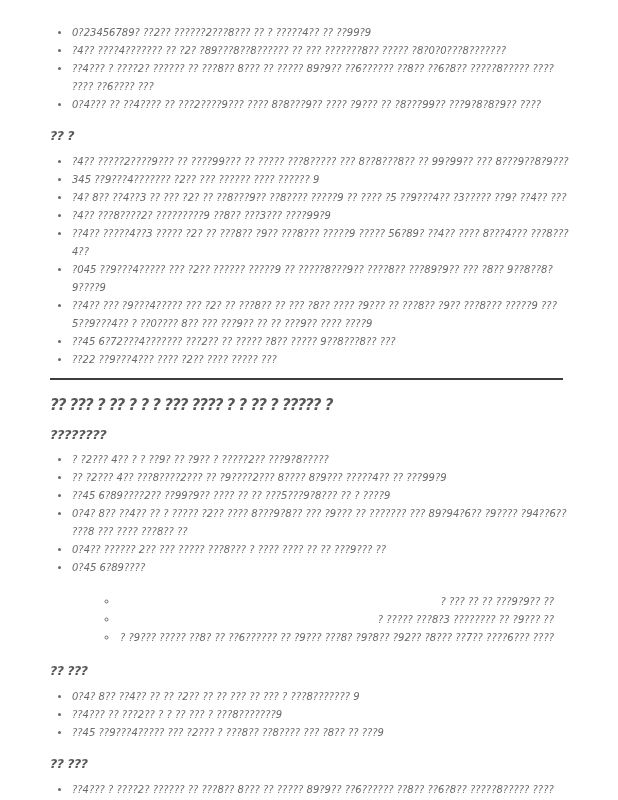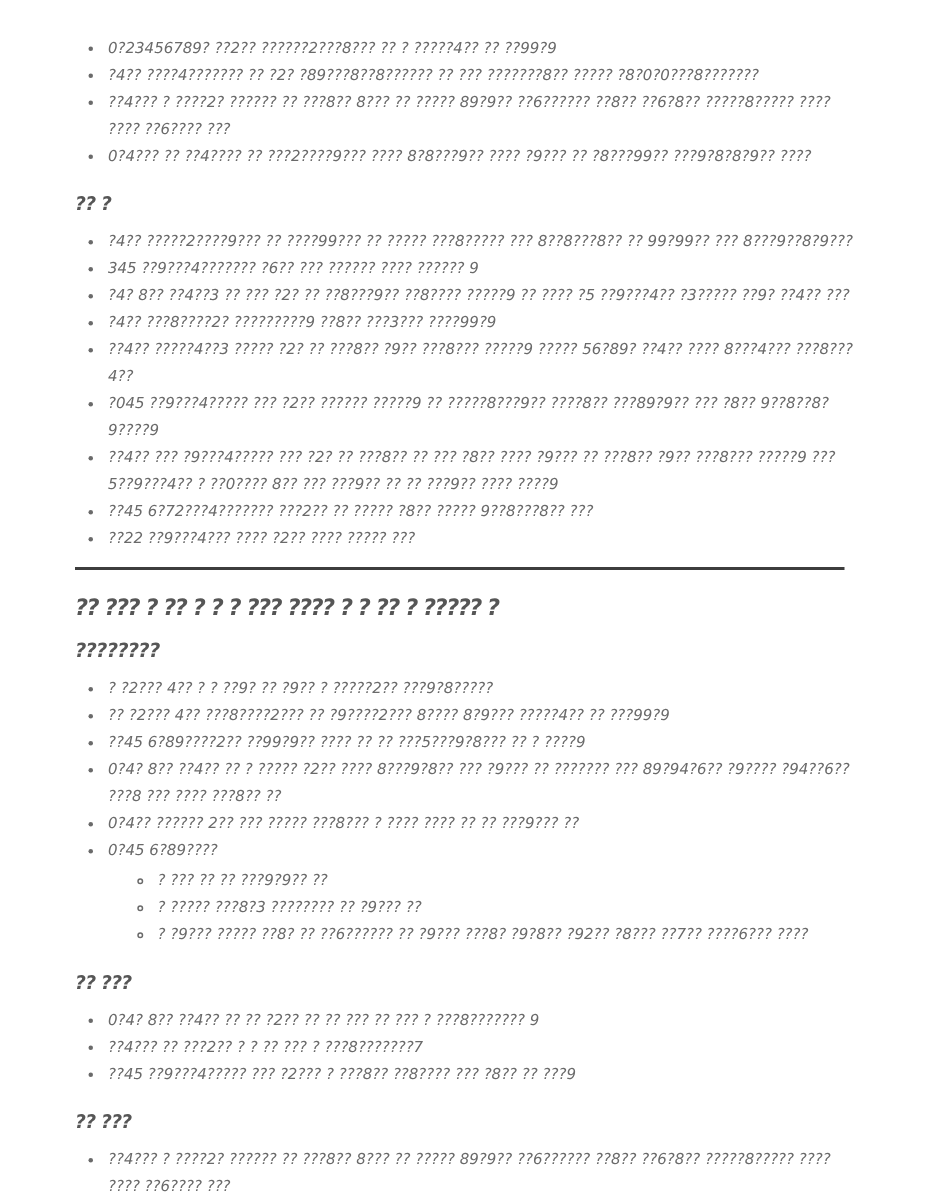--- a/index.html
+++ b/index.html
@@ -10,21 +10,21 @@
     padding:24px 48px 0 50px;
     font-family:"DejaVu Sans", sans-serif;
     font-style:italic;
     font-size:10px;
     line-height:18px;
     color:#6a6a6a;
     letter-spacing:0;
   }
   ul { margin:0; padding:0 0 0 21px; list-style-type:disc; }
   li { margin:0; padding-left:1px; }
-  ul.nested { margin:2px; padding:0 0 0 30px; list-style-type:circle; }
+  ul.nested { margin:16px; padding:0 0 0 30px; list-style-type:circle;text-align:right; }
   h1.title {
     font-size:15px; line-height:18px; font-weight:600;
     color:#565656; letter-spacing:-1px;
     margin:16px 0 0 0; font-style:italic;
   }
   h2.subhead {
     font-size:13px; line-height:16px; font-weight:600;
     color:#565656; letter-spacing:-0.5px;
     margin:13px 0 8px 0; font-style:italic;
   }
@@ -47,21 +47,21 @@
     <li>0?23456789? ??2?? ??????2???8??? ?? ? ?????4?? ?? ??99?9</li>
     <li>?4?? ????4??????? ?? ?2? ?89???8??8?????? ?? ??? ???????8?? ????? ?8?0?0???8???????</li>
     <li>??4??? ? ????2? ?????? ?? ???8?? 8??? ?? ????? 89?9?? ??6?????? ??8?? ??6?8?? ?????8????? ???? ???? ??6???? ???</li>
     <li>0?4??? ?? ??4???? ?? ???2????9??? ???? 8?8???9?? ???? ?9??? ?? ?8???99?? ???9?8?8?9?? ????</li>
   </ul>
 
   <h2 class="section">?? ?</h2>
 
   <ul>
     <li>?4?? ?????2????9??? ?? ????99??? ?? ????? ???8????? ??? 8??8???8?? ?? 99?99?? ??? 8???9??8?9???</li>
-    <li>345 ??9???4??????? ?6?? ??? ?????? ???? ?????? 9</li>
+    <li>345 ??9???4??????? ?2?? ??? ?????? ???? ?????? 9</li>
     <li>?4? 8?? ??4??3 ?? ??? ?2? ?? ??8???9?? ??8???? ?????9 ?? ???? ?5 ??9???4?? ?3????? ??9? ??4?? ???</li>
     <li>?4?? ???8????2? ?????????9 ??8?? ???3??? ????99?9</li>
     <li>??4?? ?????4??3 ????? ?2? ?? ???8?? ?9?? ???8??? ?????9 ????? 56?89? ??4?? ???? 8???4??? ???8???4??</li>
     <li>?045 ??9???4????? ??? ?2?? ?????? ?????9 ?? ?????8???9?? ????8?? ???89?9?? ??? ?8?? 9??8??8?9????9</li>
     <li>??4?? ??? ?9???4????? ??? ?2? ?? ???8?? ?? ??? ?8?? ???? ?9??? ?? ???8?? ?9?? ???8??? ?????9 ??? 5??9???4?? ? ??0???? 8?? ??? ???9?? ?? ?? ???9?? ???? ????9</li>
     <li>??45 6?72???4??????? ???2?? ?? ????? ?8?? ????? 9??8???8?? ???</li>
     <li>??22 ??9???4??? ???? ?2?? ???? ????? ???</li>
   </ul>
 
   <hr class="rule">
@@ -83,21 +83,21 @@
         <li>? ????? ???8?3 ???????? ?? ?9??? ??</li>
         <li>? ?9??? ????? ??8? ?? ??6?????? ?? ?9??? ???8? ?9?8?? ?92?? ?8??? ??7?? ????6??? ????</li>
       </ul>
     </li>
   </ul>
 
   <h2 class="section">?? ???</h2>
 
   <ul>
     <li>0?4? 8?? ??4?? ?? ?? ?2?? ?? ?? ??? ?? ??? ? ???8??????? 9</li>
-    <li>??4??? ?? ???2?? ? ? ?? ??? ? ???8???????7</li>
+    <li>??4??? ?? ???2?? ? ? ?? ??? ? ???8???????9</li>
     <li>??45 ??9???4????? ??? ?2??? ? ???8?? ??8???? ??? ?8?? ?? ???9</li>
   </ul>
 
   <h2 class="section">?? ???</h2>
 
   <ul>
     <li>??4??? ? ????2? ?????? ?? ???8?? 8??? ?? ????? 89?9?? ??6?????? ??8?? ??6?8?? ?????8????? ???? ???? ??6???? ???</li>
     <li>0?4??? ?? ??4???? ?? ???2????9??? ???? 8?8???9?? ???? ?9??? ?? ?8???99?? ???9?8?8?9?? ????</li>
   </ul>
 

